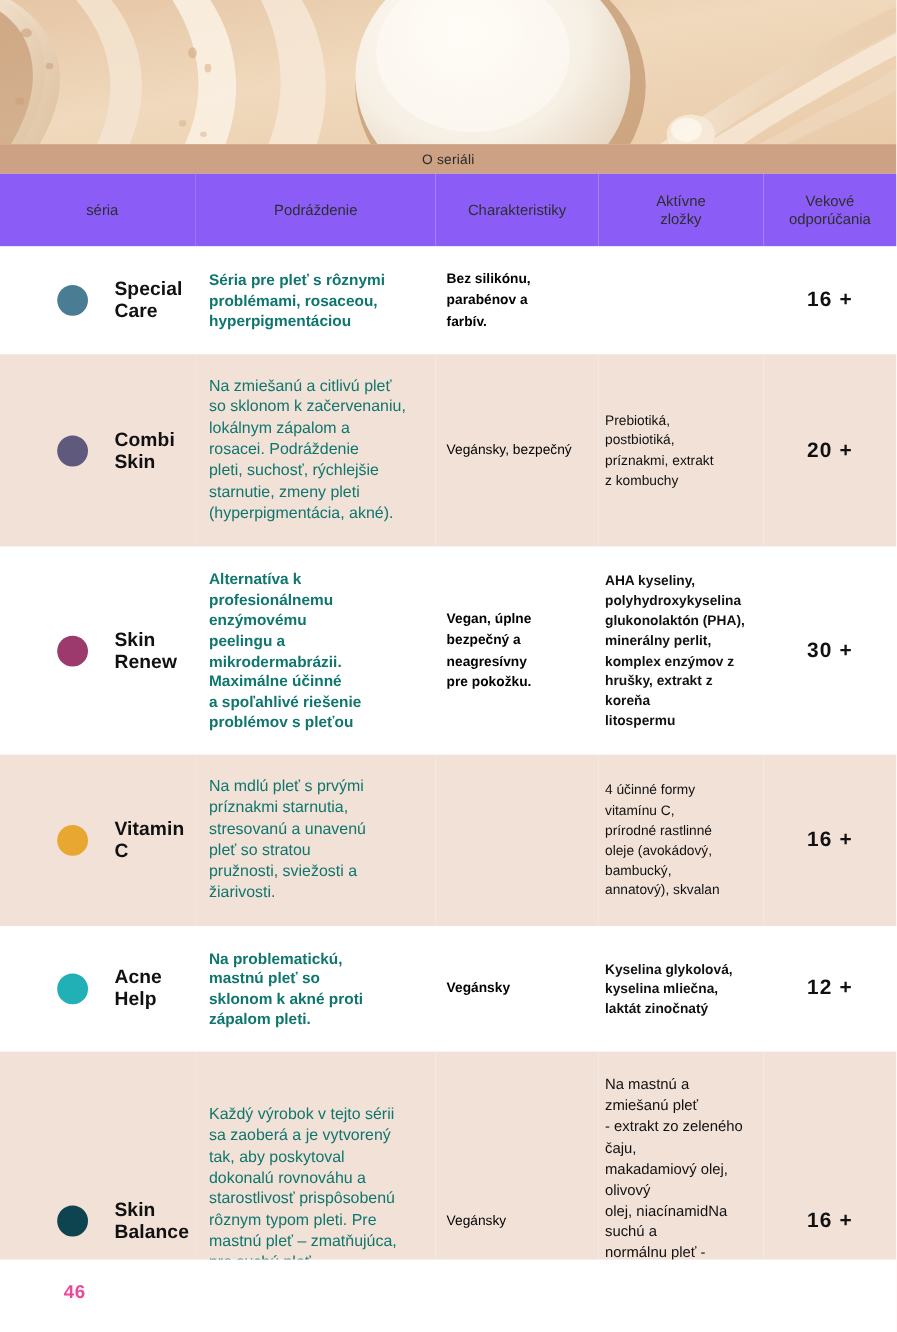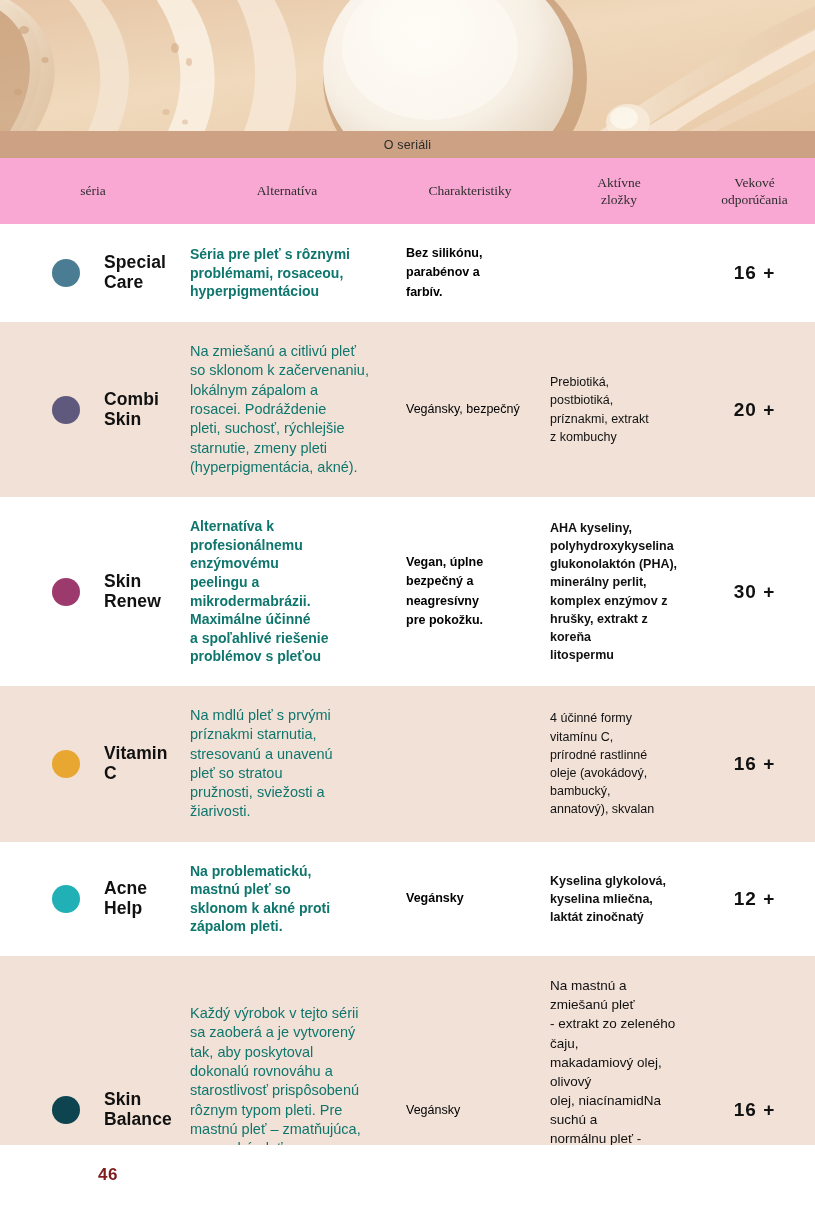--- a/index.html
+++ b/index.html
@@ -47,21 +47,21 @@
     width: 815px;
     border-collapse: collapse;
     table-layout: fixed;
   }
   .tbl col.c-series { width: 178px; }
   .tbl col.c-reco   { width: 218px; }
   .tbl col.c-char   { width: 148px; }
   .tbl col.c-act    { width: 150px; }
   .tbl col.c-age    { width: 121px; }
 
-  thead tr { background: #f9a8d4; height: 66px; font-family: Liberation Serif, serif; }
+  thead tr { background: #8b5cf6; height: 66px; }
   thead th {
     font-weight: 400;
     font-size: 13.5px;
     color: #2e2e2e;
     text-align: center;
     vertical-align: middle;
     line-height: 1.28;
     padding: 0 6px;
   }
   thead th.h-series { padding-left: 14px; }
@@ -145,23 +145,22 @@
     width: 815px;
     height: 66px;
     background: #ffffff;
   }
   .pagenum {
     position: absolute;
     left: 58px;
     top: 20px;
     font-size: 17px;
     font-weight: 700;
-    color: #7f1d1d;
+    color: #ec4899;
     letter-spacing: .5px;
-    margin-left: 40px;
   }
 </style>
 </head>
 <body>
 
 <div class="page">
 
   <div class="hero">
     <svg viewBox="0 0 815 131" preserveAspectRatio="none">
       <defs>
@@ -221,21 +220,21 @@
     <colgroup>
       <col class="c-series">
         <col class="c-reco">
         <col class="c-char">
         <col class="c-act">
         <col class="c-age">
     </colgroup>
     <thead>
       <tr>
         <th class="h-series">séria</th>
-        <th>Alternatíva</th>
+        <th>Podráždenie</th>
         <th>Charakteristiky</th>
         <th style="white-space:pre-line">Aktívne
 zložky</th>
         <th>Vekové odporúčania</th>
       </tr>
     </thead>
     <tbody id="tbody">
         <tr class="band-light">
           <td class="series-cell">
             <div class="series-wrap">

